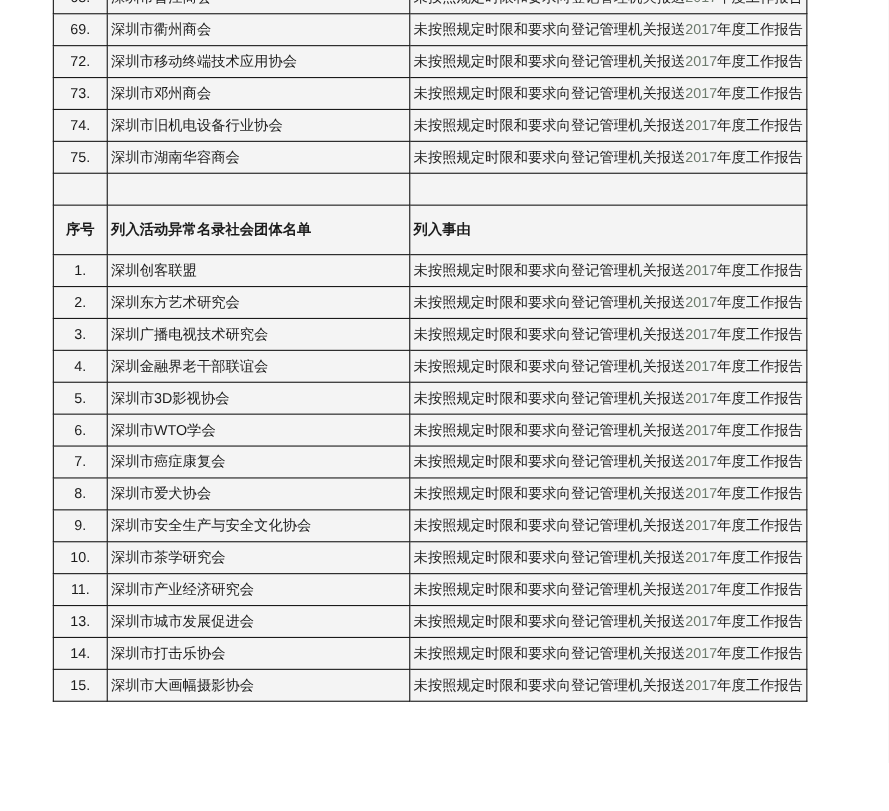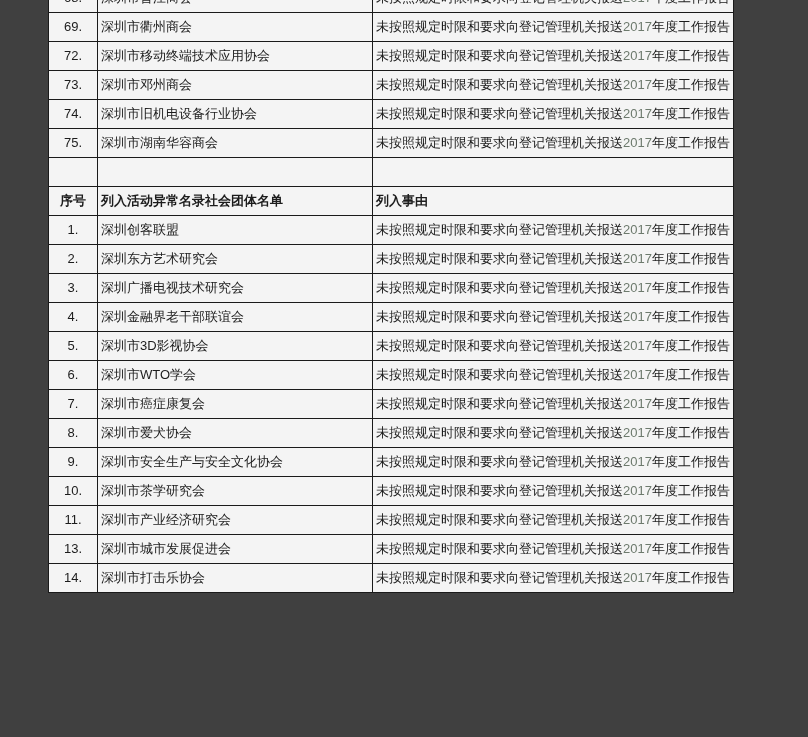--- a/index.html
+++ b/index.html
@@ -5,21 +5,21 @@
     html, body {
       margin: 0;
       padding: 0;
       background: #ededed;
     }
     .viewport {
       position: relative;
       width: 808px;
       height: 737px;
       overflow: hidden;
-      background: #404040;
+      background: #ffffff;
       font-family: "Liberation Sans", "DejaVu Sans", sans-serif;
     }
     table.doc-table {
       position: absolute;
       left: 48px;
       top: -17px;
       width: 685px;
       border-collapse: collapse;
       table-layout: fixed;
       background: #f4f4f4;
@@ -34,21 +34,21 @@
       padding: 0 3px;
       font-size: 13px;
       line-height: 28px;
       vertical-align: middle;
       overflow: hidden;
       white-space: nowrap;
       font-weight: normal;
       text-align: left;
     }
     td.num-cell { text-align: center; padding: 0; }
-    th.num-head { text-align: center; font-weight: bold; padding: 0; }
+    th.num-head { text-align: center; font-weight: bold; padding: 8px; }
     th { font-weight: bold; }
     tr.empty-row td { height: 28px; }
     .year { color: #6d7a6d; margin-top: 28px; }
   </style>
 </head>
 <body>
 
 <div class="viewport">
   <table class="doc-table">
     <colgroup>
@@ -161,15 +161,20 @@
         <tr>
     <td class="num-cell"><span>13.</span></td>
     <td><span>深圳市城市发展促进会</span></td>
     <td><span>未按照规定时限和要求向登记管理机关报送</span><span class="year">2017</span><span>年度工作报告</span></td>
   </tr>
         <tr>
     <td class="num-cell"><span>14.</span></td>
     <td><span>深圳市打击乐协会</span></td>
     <td><span>未按照规定时限和要求向登记管理机关报送</span><span class="year">2017</span><span>年度工作报告</span></td>
   </tr>
+        <tr>
+    <td class="num-cell"><span>15.</span></td>
+    <td><span>深圳市大画幅摄影协会</span></td>
+    <td><span>未按照规定时限和要求向登记管理机关报送</span><span class="year">2017</span><span>年度工作报告</span></td>
+  </tr>
       </tbody>
   </table>
 </div>
 
 </body></html>

